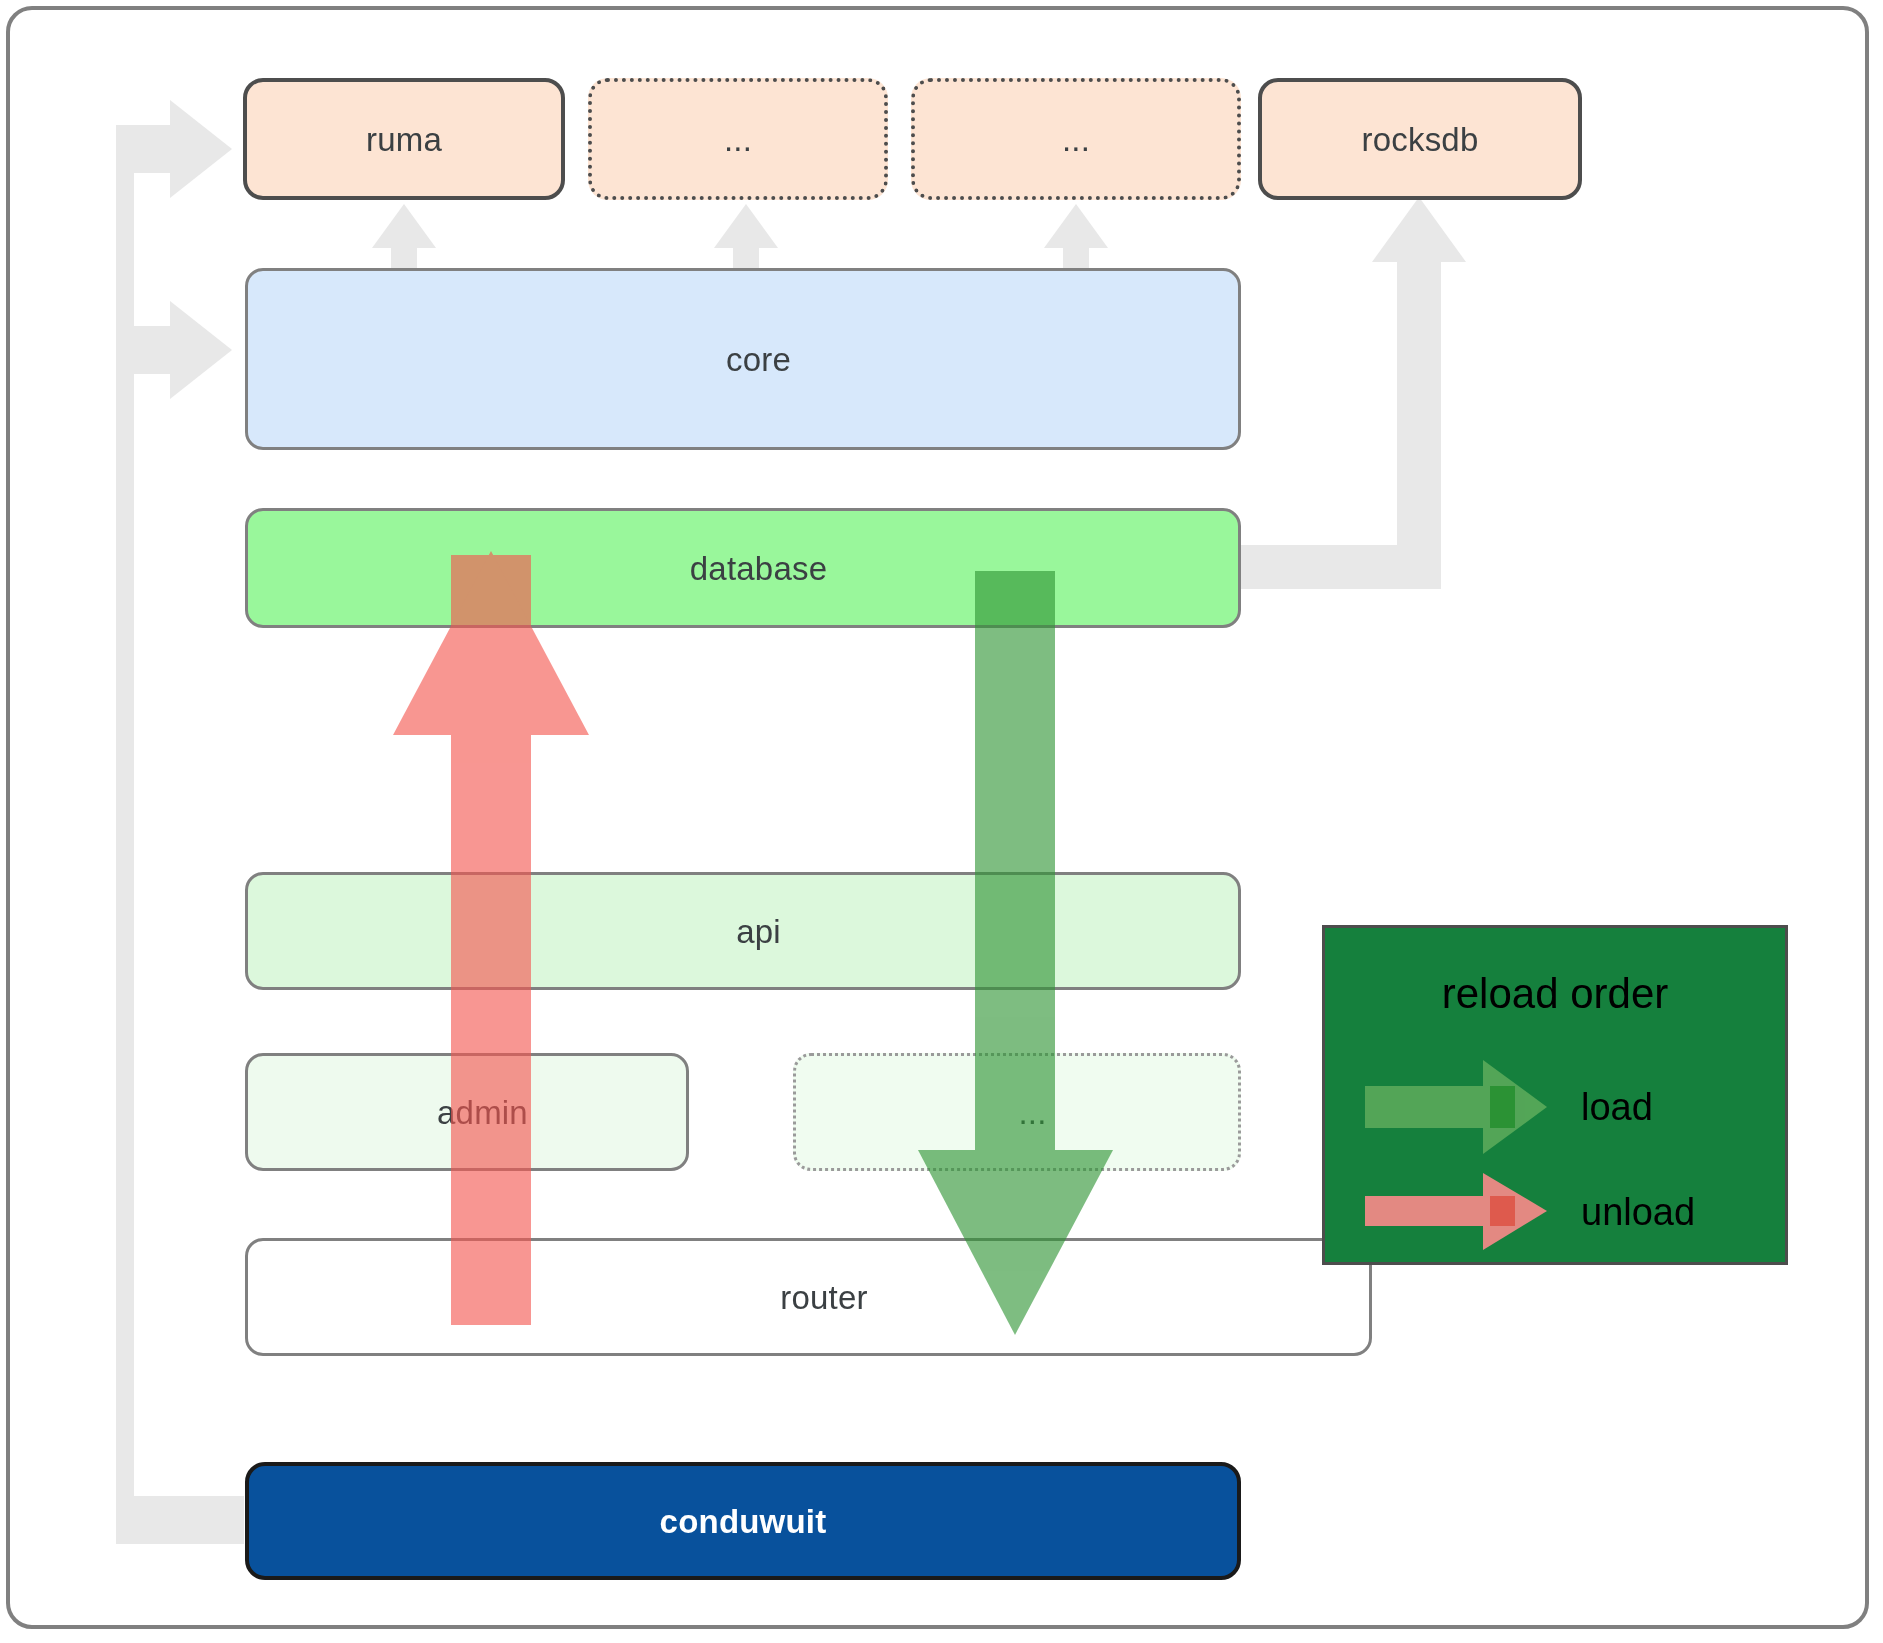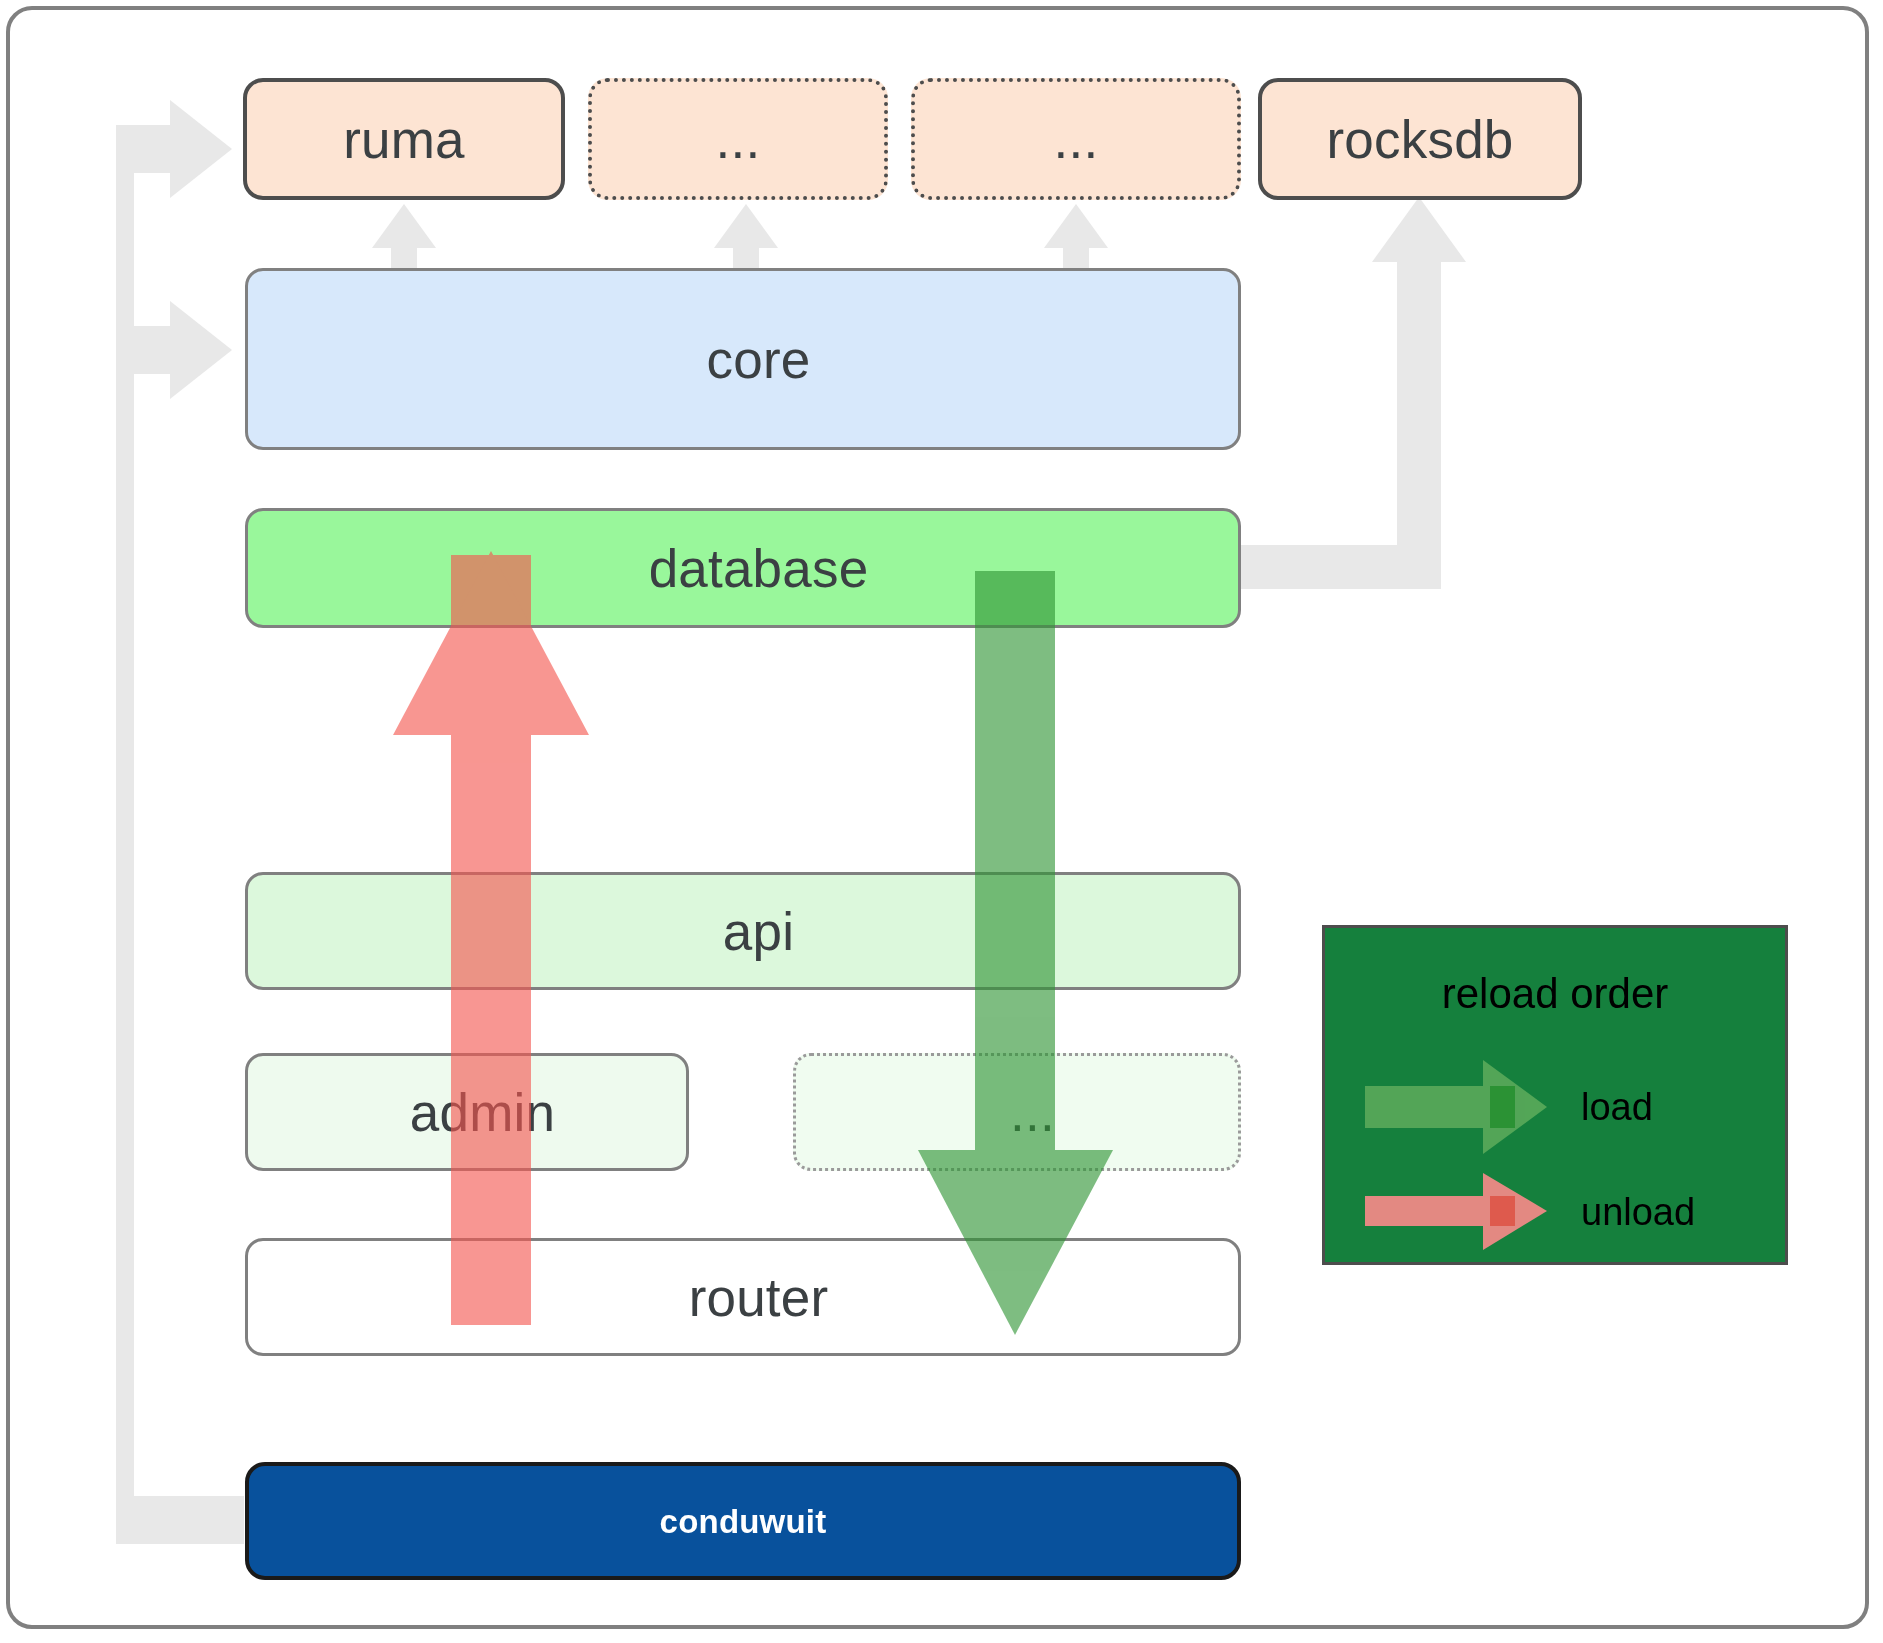--- a/index.html
+++ b/index.html
@@ -21,21 +21,21 @@
   }
   .box{
     position:absolute;
     box-sizing:border-box;
     display:flex;align-items:center;justify-content:center;
     color:#3b4043;
     border-radius:14px;
     z-index:5;
   }
   .box .lbl{
-    font-size:53px;
+    font-size:33px;
     line-height:1;
     letter-spacing:.2px;
     white-space:nowrap;
   }
   
   .dep{
     background:#fde4d3;
     border:4px solid #4d4d4d;
     border-radius:20px;
     height:122px;
@@ -148,21 +148,21 @@
     <span class="lbl">api</span>
   </div>
 
   <div class="box layer admin" style="left:245px;top:1053px;width:444px;height:118px;">
     <span class="lbl">admin</span>
   </div>
   <div class="box layer dots" style="left:793px;top:1053px;width:448px;height:118px;">
     <span class="lbl">...</span>
   </div>
 
-  <div class="box layer router" style="left:245px;top:1238px;width:996px;height:118px;">
+  <div class="box layer router" style="left:245px;top:1238px;width:1127px;height:118px;">
     <span class="lbl">router</span>
   </div>
 
   <div class="box root" style="left:245px;top:1462px;width:996px;height:118px;">
     <span class="lbl">conduwuit</span>
   </div>
 
   <svg class="ov" id="bigarrows" viewBox="0 0 1883 1643">
 
     <g opacity="0.62">

